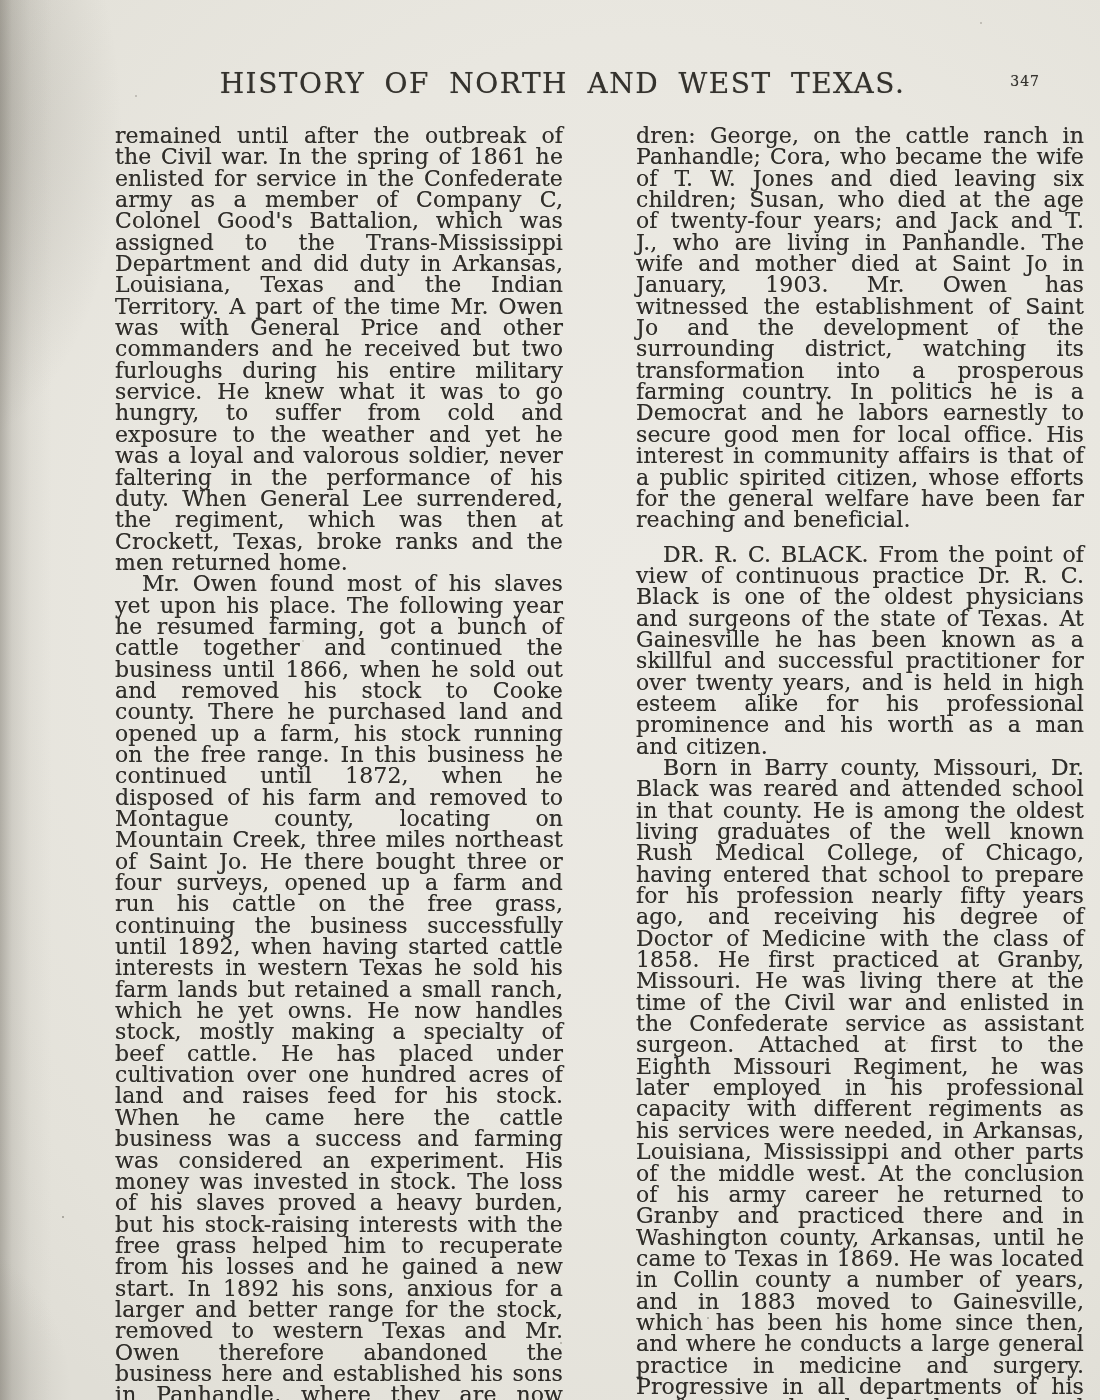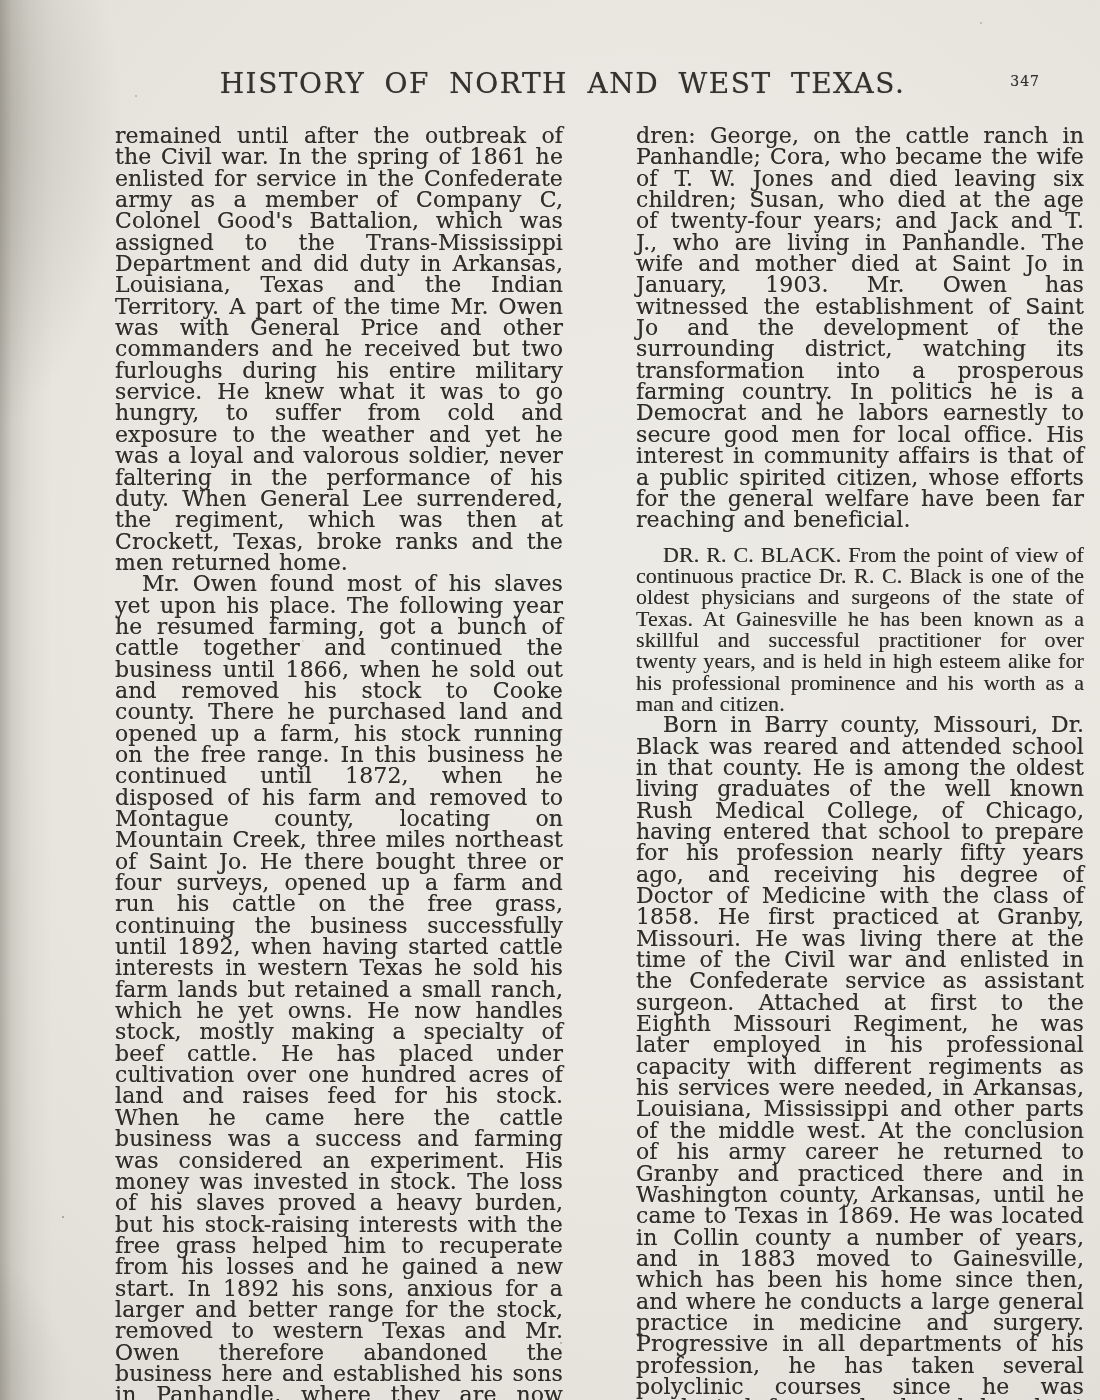--- a/index.html
+++ b/index.html
@@ -94,21 +94,21 @@
     text-align: justify;
     word-spacing: 1.2px;
     letter-spacing: 0.1px;
     color: #2f2d29;
     text-shadow: 0 0 0.6px rgba(47,45,41,0.55);
   }
   .column-left  { left: 0; }
   .column-right { left: 475px; margin-left: 46px; }
   .para { margin: 0; }
   .para.indent { text-indent: 27px; }
-  .para.section-start { margin-top: 13px; font-family: Liberation Serif, serif; }
+  .para.section-start { margin-top: 13px; }
 </style>
 </head>
 <body>
 
 <div class="page">
   <div class="gutter-shadow"></div>
   <div class="specks"></div>
 
   <header class="running-head">
     <div class="head-title">HISTORY OF NORTH AND WEST TEXAS.</div>

